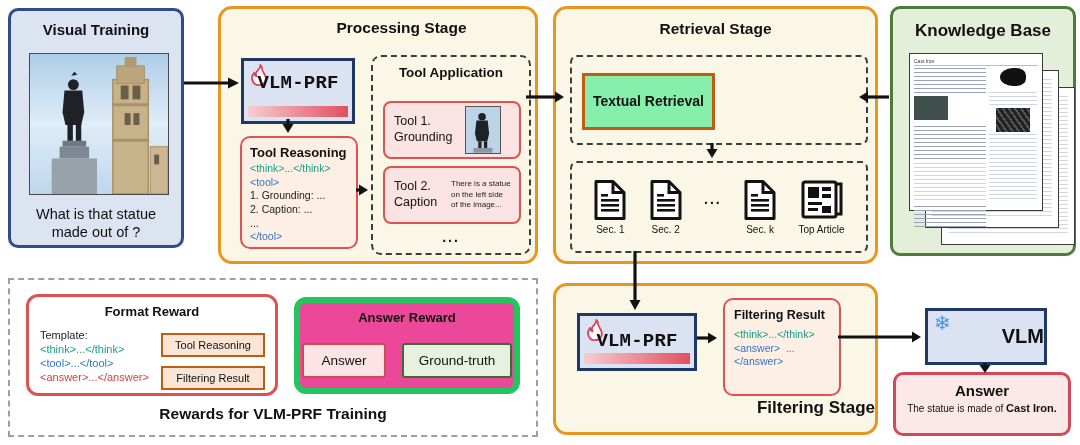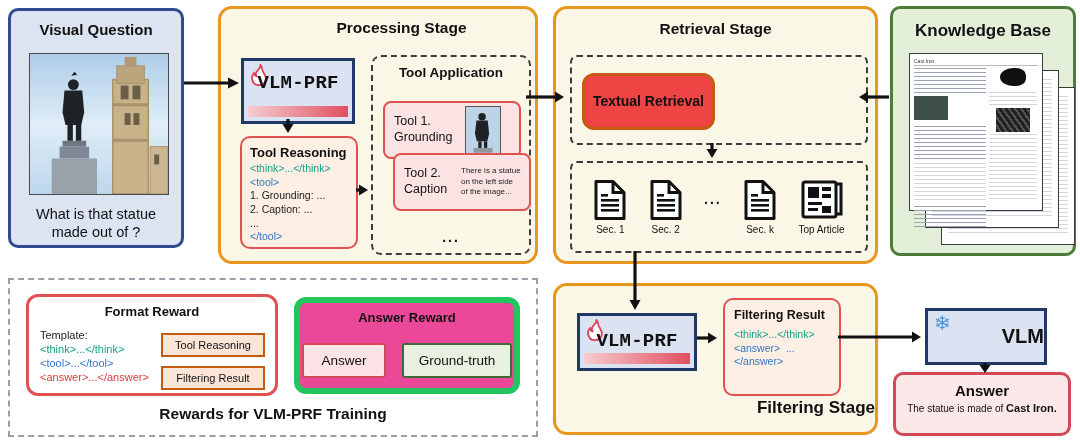--- a/index.html
+++ b/index.html
@@ -28,32 +28,32 @@
   .vlmprf-label { position:absolute; left:0; right:0; top:11px; text-align:center; font-weight:bold; font-size:19px; letter-spacing:0.2px;font-family:Liberation Mono, monospace; }
   .grad-bar { position:absolute; left:4px; right:4px; bottom:4px; height:11px; background:linear-gradient(90deg,#F6CDD1,#E14F60); }
   .vlmprf-1 { left:20px; top:49px; width:114px; height:66px; }
   .tool-reason { left:19px; top:127px; width:118px; height:113px; padding:7px 7px 0 8px; }
   .tr-title { font-weight:bold; font-size:13px; margin-bottom:2px; }
   .tag-line { font-size:10.5px; line-height:1.3; white-space:pre; }
   .tag-teal { color:#17A189; } .tag-blue { color:#3574C6; } .tag-red { color:#E03C3C; } .tag-black { color:#222; }
   .tool-app { left:150px; top:46px; width:160px; height:200px; }
   .ta-title { position:absolute; top:8px; left:0; right:0; text-align:center; font-weight:bold; font-size:13.5px; }
   .ta-box { position:absolute; left:10px; width:138px; height:58px; border:2.5px solid #E05252; border-radius:8px; background:#FBE3E3; display:flex; align-items:center; }
-  .ta-box.t1 { top:44px; } .ta-box.t2 { top:96px;margin-left:10px; }
+  .ta-box.t1 { top:44px; } .ta-box.t2 { top:109px; }
   .ta-label { font-size:12.5px; line-height:1.25; padding-left:9px; width:66px; }
   .ta-thumb { width:36px; height:48px; border:1px solid #555; margin-left:14px; background:#BCD3E8; }
   .ta-thumb svg { display:block; width:100%; height:100%; }
   .ta-caption { font-size:8px; line-height:1.3; width:60px; color:#222; }
   .dots { font-weight:bold; font-size:14px; letter-spacing:2px; text-align:center; }
   .ta-dots { position:absolute; left:0; right:0; top:172px; }
 
   
   .retr { left:553px; top:6px; width:325px; height:258px; }
   .retr-dash1 { position:absolute; left:14px; top:46px; width:298px; height:90px; border-radius:7px; }
-  .retrv-box { position:absolute; top:16px; width:133px; height:57px; border:3px solid #C55A11; border-radius:12px; background:#ef4444; display:flex; align-items:center; justify-content:center; text-align:center; font-weight:bold; font-size:14px; line-height:1.15; }
+  .retrv-box { position:absolute; top:16px; width:133px; height:57px; border:3px solid #C55A11; border-radius:0; background:#86efac; display:flex; align-items:center; justify-content:center; text-align:center; font-weight:bold; font-size:14px; line-height:1.15; }
   .retr-dash2 { position:absolute; left:14px; top:152px; width:298px; height:92px; border-radius:7px; display:flex; align-items:center; justify-content:space-evenly; }
   .doc-item { text-align:center; }
   .doc-item svg { display:block; margin:0 auto; }
   .doc-label { font-size:10px; margin-top:3px; }
   .docs-dots { margin-bottom:16px; }
 
   
   .kb { left:890px; top:6px; width:186px; height:250px; border:3px solid #4E7B3A; border-radius:10px; background:#E4EFDA; }
   .kb-title { position:absolute; top:12px; left:0; right:0; text-align:center; font-weight:bold; font-size:17px; }
   .pagestack { position:absolute; left:16px; top:44px; width:168px; height:198px; }
@@ -100,21 +100,21 @@
 
   .overlay { position:absolute; left:0; top:0; z-index:6; pointer-events:none; }
   section, .vlm-box, .final-answer { z-index:2; }
 </style>
 </head>
 <body>
 
 <div id="canvas">
 
   <section class="abs vq">
-    <div class="vq-title">Visual Question</div>
+    <div class="vq-title">Visual Training</div>
     <div class="vq-img">
       <svg viewBox="0 0 140 142">
         <defs>
           <linearGradient id="sky" x1="0" y1="0" x2="0" y2="1">
             <stop offset="0" stop-color="#AECDE8"></stop>
               <stop offset="0.5" stop-color="#DFEDF8"></stop>
               <stop offset="1" stop-color="#BED7EC"></stop>
           </linearGradient>
         </defs>
         <rect x="0" y="0" width="140" height="142" fill="url(#sky)"></rect>

